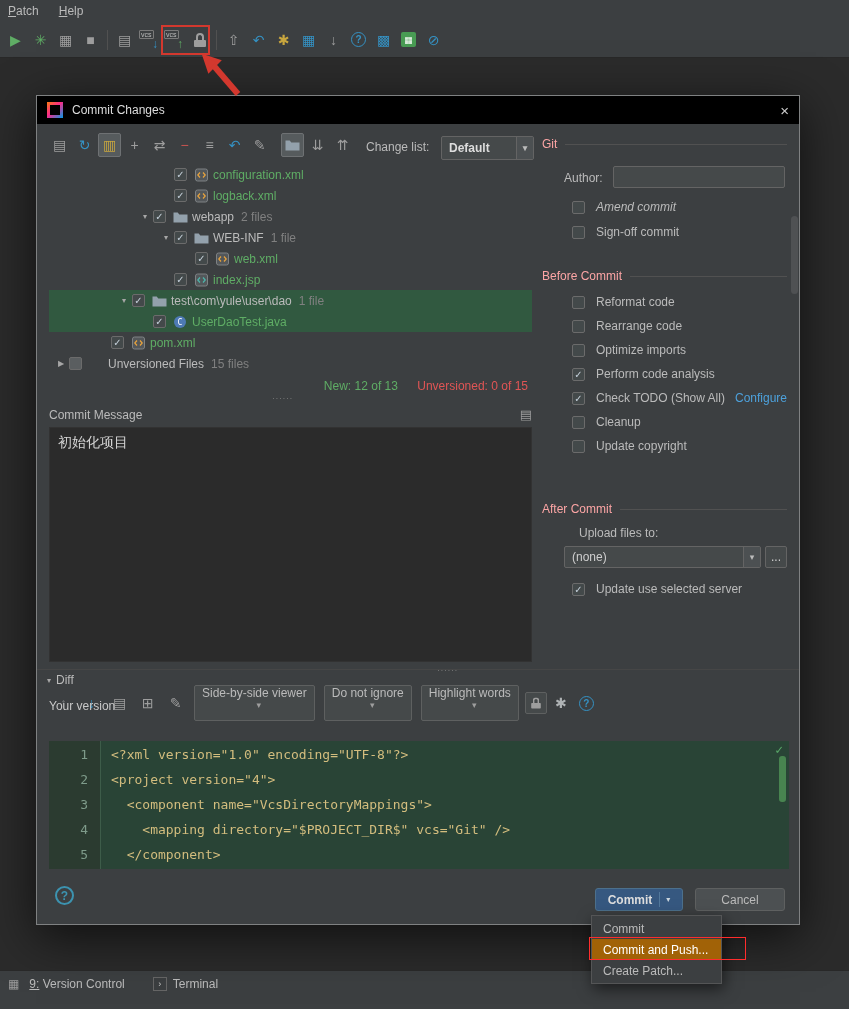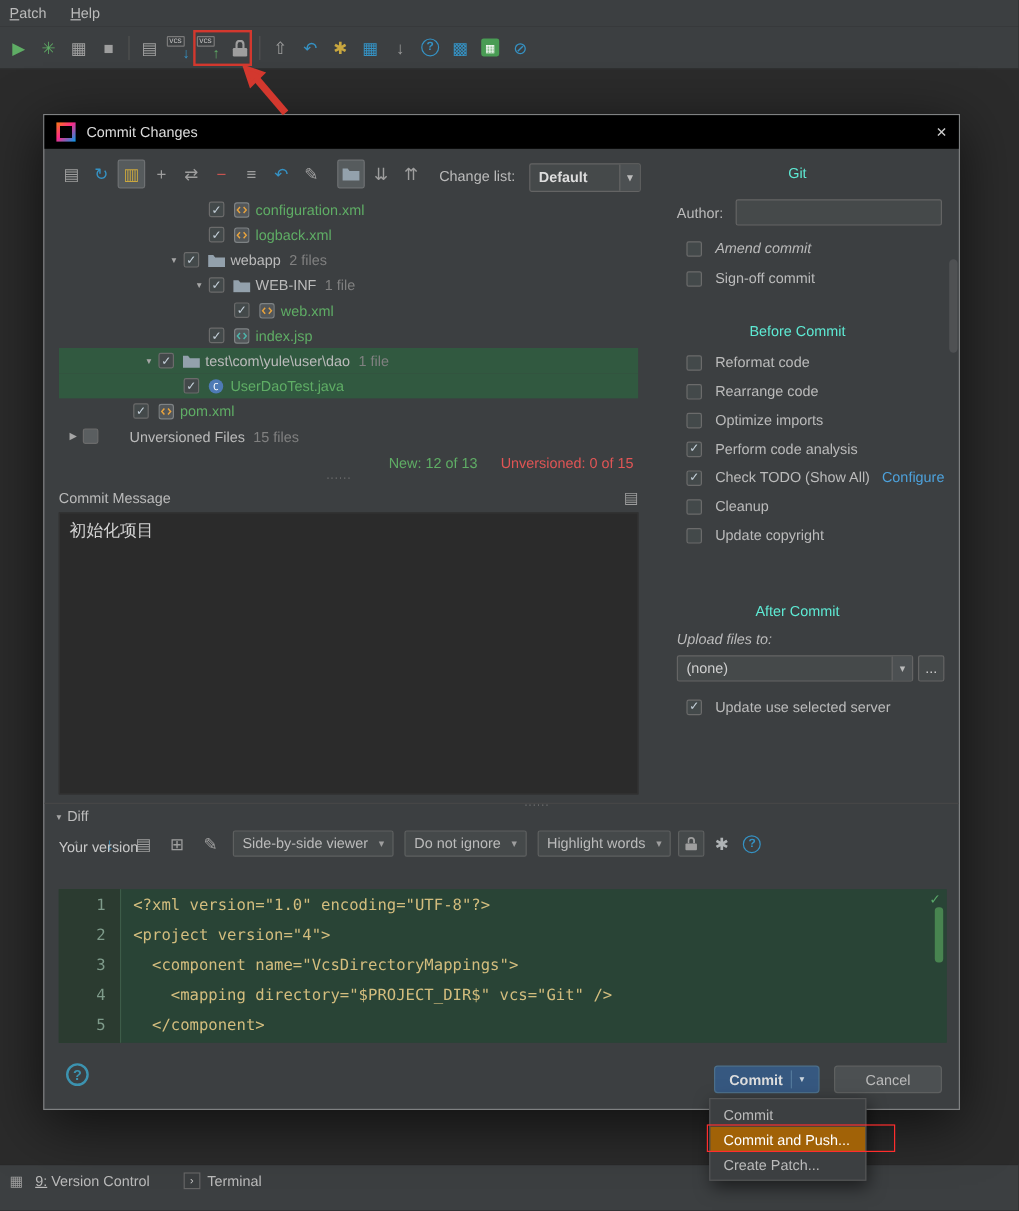--- a/index.html
+++ b/index.html
@@ -49,21 +49,21 @@
   .dlg-ico::after { content:""; position:absolute; inset:3px; background:#000; }
   .dlg-close { margin-left:auto; font-size:15px; color:#cccccc; }
 
   .dlg-toolbar { position:absolute; left:10px; top:36px; height:26px; display:flex; align-items:center; }
   .lbl { position:absolute; color:#bbbbbb; }
   .combo { background:#45494a; border:1px solid #646464; border-radius:2px; display:flex;
            align-items:center; padding-left:7px; color:#cfcfcf; }
   .carr { margin-left:auto; width:17px; align-self:stretch; border-left:1px solid #646464;
           display:flex; align-items:center; justify-content:center; font-size:9px; color:#bbb;
           background:#4c5052; }
-  .sec { position:absolute; display:flex; align-items:center; color:#5eead4;flex-direction:column; }
+  .sec { position:absolute; display:flex; align-items:center; color:#fca5a5; }
   .sec .ln { flex:1; height:1px; background:#515151; margin-left:8px; }
 
   
   .tree { position:absolute; left:12px; top:68px; width:483px; height:211px; overflow:hidden; }
   .tree-row { height:21px; display:flex; align-items:center; }
   .tree-row.selected { background:#315940; }
   .arrow { width:16px; flex:none; text-align:center; font-size:8px; color:#a6a6a6; }
   .cb { width:13px; height:13px; flex:none; background:#43494a; border:1px solid #6b6b6b;
         border-radius:2px; margin-right:5px; display:flex; align-items:center; justify-content:center;
         font-size:10px; color:#c4d0da; }
@@ -94,22 +94,22 @@
   .opts { position:absolute; left:535px; top:194px; width:215px; }
   .opt-abs { position:absolute; height:20px; display:flex; align-items:center; }
   .inp { position:absolute; background:#45494a; border:1px solid #646464; border-radius:2px; }
 
   
   .hsplit { position:absolute; left:0; top:573px; width:100%; height:1px; background:#464646; }
   .diff-head { position:absolute; left:10px; top:577px; display:flex; align-items:center; gap:5px; color:#bbbbbb; }
   .tri { font-size:8px; color:#a6a6a6; }
   .diff-toolbar { position:absolute; left:14px; top:594px; height:26px; display:flex; align-items:center; gap:3px; }
   .dicon { width:22px; height:22px; display:flex; align-items:center; justify-content:center; font-size:13px; }
-  .dsel { height:22px; background:#45494a; border:1px solid #5e6060; border-radius:2px; display:flex;
-          align-items:center; padding:0 7px; color:#bbbbbb; margin:0 3px; }
+  .dsel { height:36px; background:#45494a; border:1px solid #5e6060; border-radius:2px; display:flex;
+          align-items:center; padding:0 7px; color:#bbbbbb; margin:0 3px;flex-direction:column; }
   .sarr { margin-left:9px; font-size:9px; color:#9e9e9e; }
   .dbtn { width:22px; height:22px; border:1px solid #5e6060; border-radius:2px; background:#45494a;
           display:flex; align-items:center; justify-content:center; }
   .dbtn .lockico { transform:scale(.8); }
 
   .your-version { position:absolute; left:12px; top:603px; color:#c8c8c8; }
   .editor { position:absolute; left:12px; top:645px; width:740px; height:128px; background:#294436;
             display:flex; font-family:"DejaVu Sans Mono", monospace; font-size:13px; position:absolute; }
   .gutter { width:52px; background:#2b3b30; border-right:1px solid #3d5c49; color:#7e9b8a;
             text-align:right; padding-right:12px; padding-top:1px; }
@@ -327,21 +327,21 @@
         <div class="opt">
           <span class="cb"></span>
           <span class="olabel">Update copyright</span>
         </div>
       </div>
 
     <div class="sec" style="left:505px; top:406px; width:245px;">
       <span>After Commit</span>
         <span class="ln"></span>
     </div>
-    <span class="lbl" style="left:527px; top:430px;font-style:italic;">Upload files to:</span>
+    <span class="lbl" style="left:542px; top:430px;">Upload files to:</span>
     <div class="combo" style="position:absolute; left:527px; top:450px; width:197px; height:22px;">
       <span>(none)</span>
       <span class="carr">▾</span>
     </div>
     <div class="combo" style="position:absolute; left:728px; top:450px; width:22px; height:22px; justify-content:center; padding-left:0;">
       <span>...</span>
     </div>
     <div class="opt-abs" style="left:535px; top:483px;">
       <span class="cb on">✓</span>
       <span style="margin-left:6px;">Update use selected server</span>

